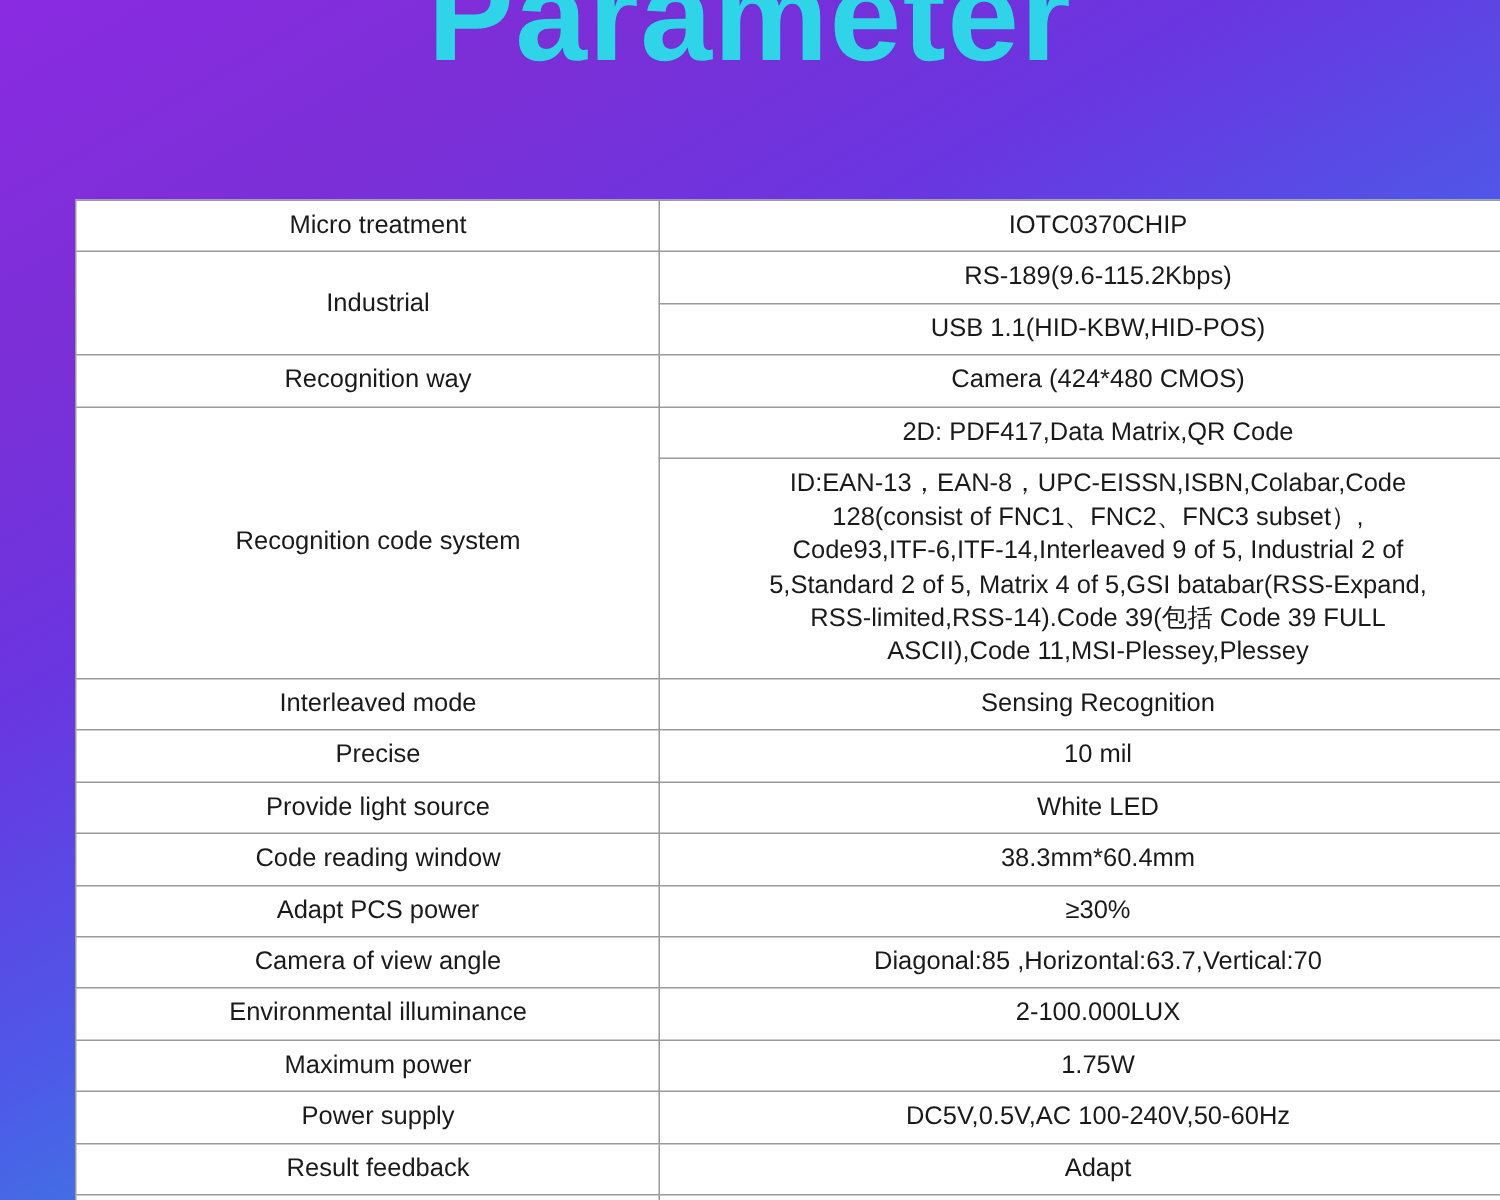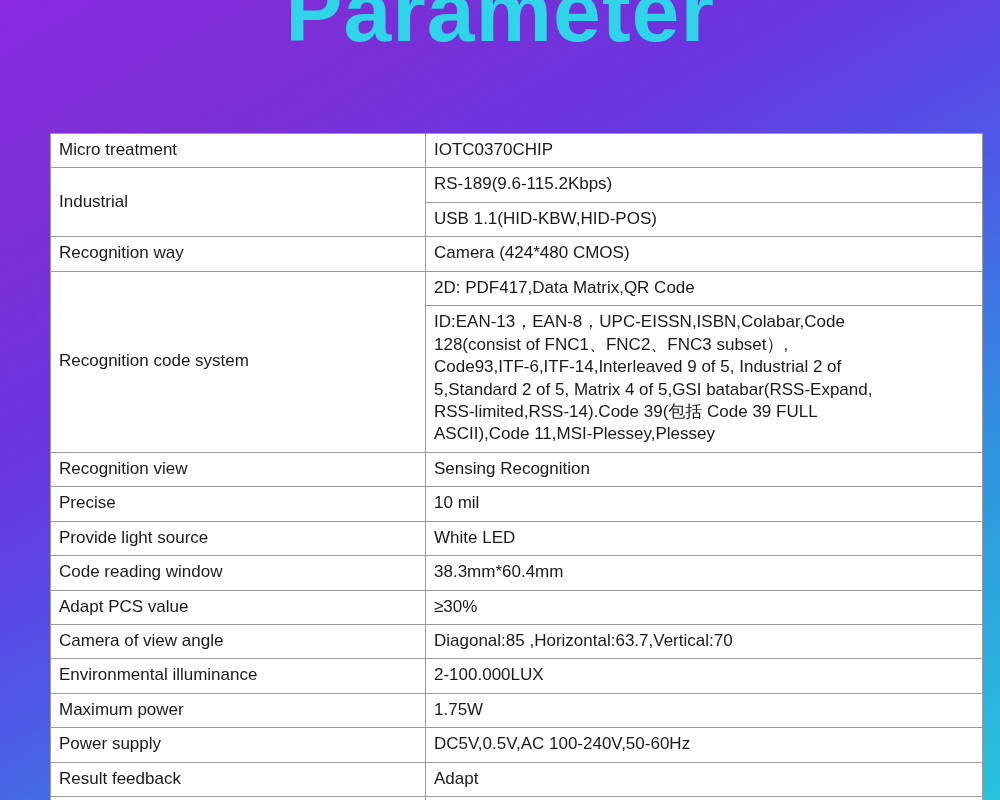--- a/index.html
+++ b/index.html
@@ -39,26 +39,27 @@
     width: 900px;
   }
   table.spec {
     border-collapse: collapse;
     width: 900px;
     background: #ffffff;
     table-layout: fixed;
   }
   table.spec td {
     border: 1px solid #9a9a9a;
-    padding: 5px 8px 6px 8px;
+    padding: 5px 8px 6px 22px;
     font-size: 17px;
     color: #1a1a1a;
     vertical-align: middle;
     line-height: 1.32;
     background: #ffffff;
+    text-align: center;
   }
   table.spec td.label {
     width: 358px;
   }
   table.spec td.value {
     width: 540px;
   }
   td.multiline {
     line-height: 1.55;
     padding-top: 7px;
@@ -106,37 +107,37 @@
             <div>ID:EAN-13，EAN-8，UPC-EISSN,ISBN,Colabar,Code</div>
             <div>128(consist of FNC1、FNC2、FNC3 subset）,</div>
             <div>Code93,ITF-6,ITF-14,Interleaved 9 of 5, Industrial 2 of</div>
             <div>5,Standard 2 of 5, Matrix 4 of 5,GSI batabar(RSS-Expand,</div>
             <div>RSS-limited,RSS-14).Code 39(包括 Code 39 FULL</div>
             <div>ASCII),Code 11,MSI-Plessey,Plessey</div>
           </td>
         </tr>
 
         <tr>
-          <td class="label">Recognition view</td>
+          <td class="label">Interleaved mode</td>
           <td class="value">Sensing Recognition</td>
         </tr>
         <tr>
           <td class="label">Precise</td>
           <td class="value">10 mil</td>
         </tr>
         <tr>
           <td class="label">Provide light source</td>
           <td class="value">White LED</td>
         </tr>
         <tr>
           <td class="label">Code reading window</td>
           <td class="value">38.3mm*60.4mm</td>
         </tr>
         <tr>
-          <td class="label">Adapt PCS value</td>
+          <td class="label">Adapt PCS power</td>
           <td class="value">≥30%</td>
         </tr>
         <tr>
           <td class="label">Camera of view angle</td>
           <td class="value">Diagonal:85 ,Horizontal:63.7,Vertical:70</td>
         </tr>
         <tr>
           <td class="label">Environmental illuminance</td>
           <td class="value">2-100.000LUX</td>
         </tr>

